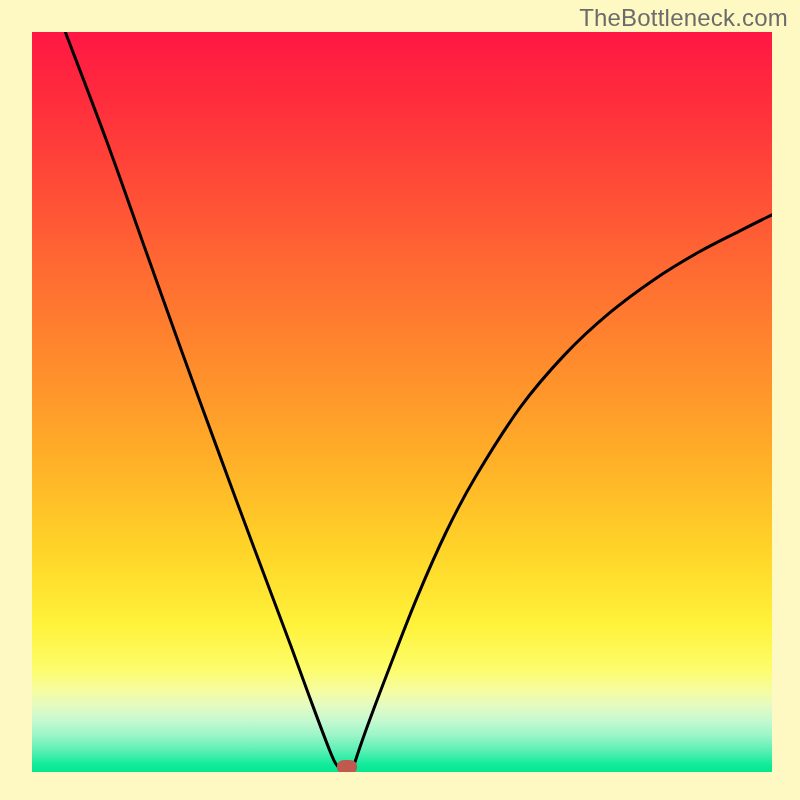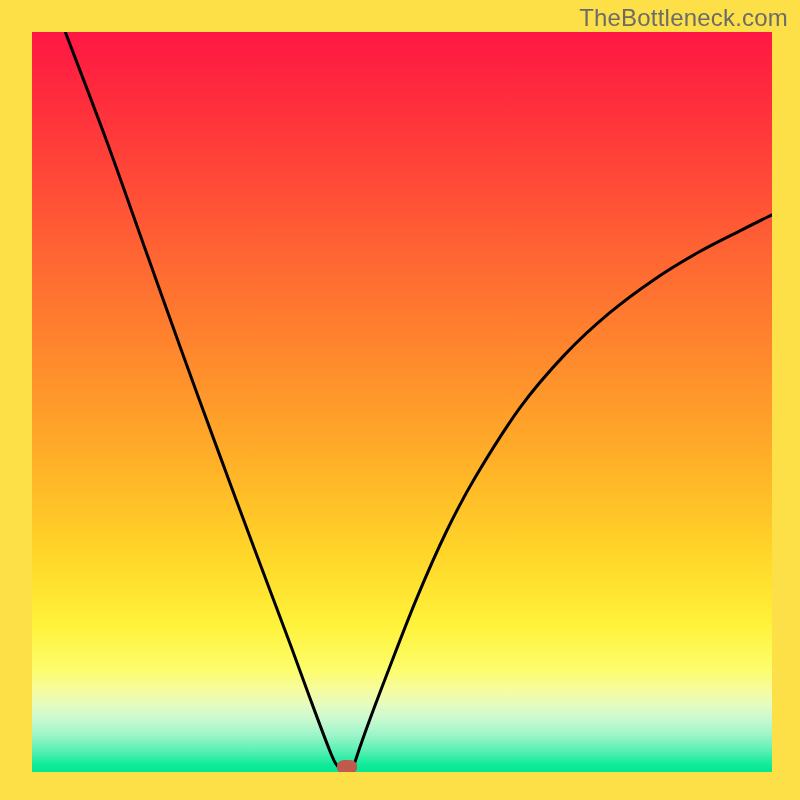--- a/index.html
+++ b/index.html
@@ -8,21 +8,21 @@
     width: 800px;
     height: 800px;
     background: #000;
     overflow: hidden;
     font-family: Arial, Helvetica, sans-serif;
   }
   .frame {
     position: relative;
     width: 800px;
     height: 800px;
-    background: #fde047;
+    background: #fef9c3;
   }
   .watermark {
     position: absolute;
     top: 4px;
     right: 12px;
     color: #6b6b6b;
     font-size: 24px;
     font-weight: 400;
     letter-spacing: 0.2px;
     z-index: 5;

